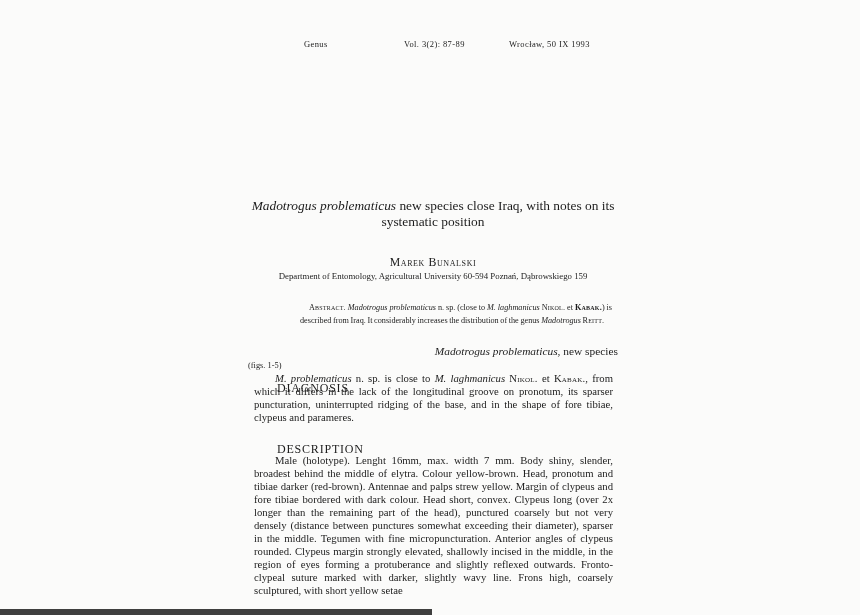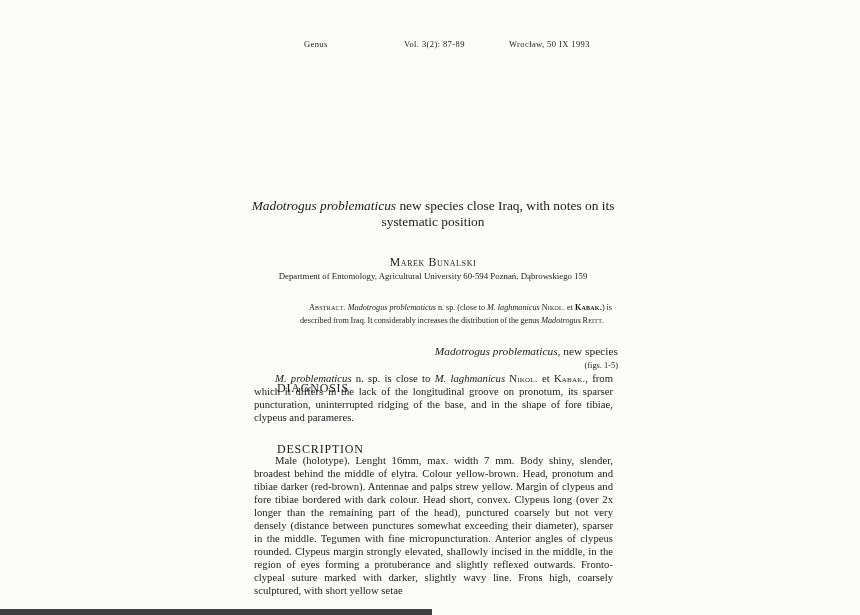--- a/index.html
+++ b/index.html
@@ -13,21 +13,21 @@
   .page{position:absolute;inset:0}
   .hdr-item{position:absolute;top:39px;font-size:8.5px;font-weight:normal;letter-spacing:.4px;white-space:nowrap}
   #hdr-journal{left:304px}
   #hdr-vol{left:404px}
   #hdr-place{left:509px}
   .title-block{position:absolute;left:248px;top:198px;width:370px;text-align:center;font-size:13.4px;line-height:16px}
   .author{position:absolute;left:248px;top:255px;width:370px;text-align:center;font-variant:small-caps;font-size:11.8px;letter-spacing:.6px}
   .affil{position:absolute;left:228px;top:271px;width:410px;text-align:center;font-size:8.8px}
   .abstract{position:absolute;left:300px;top:301px;width:312px;font-size:8.2px;line-height:13px;text-align:justify;text-indent:9px;word-spacing:-.4px}
   .species-h{position:absolute;left:248px;top:345px;width:370px;text-align:right;font-size:11.4px}
-  .figs{position:absolute;left:248px;top:361px;width:370px;text-align:right;font-size:8.4px}
+  .figs{position:absolute;left:248px;top:361px;width:370px;text-align:left;font-size:8.4px}
   .sec-h{position:absolute;left:277px;font-size:12px;letter-spacing:.8px}
   #diag-h{top:381px}
   #desc-h{top:442px}
   .para{position:absolute;left:254px;width:359px;text-align:justify;text-indent:21px;font-size:10.7px;line-height:13px}
   #diag-p{top:372px}
   #desc-p{top:454px}
   .i{font-style:italic}
   .sc{font-variant:small-caps;letter-spacing:.2px}
   .b{font-weight:600}
   .scan-edge{position:absolute;left:0;top:609px;width:432px;height:6px;background:#3f3f3f}

